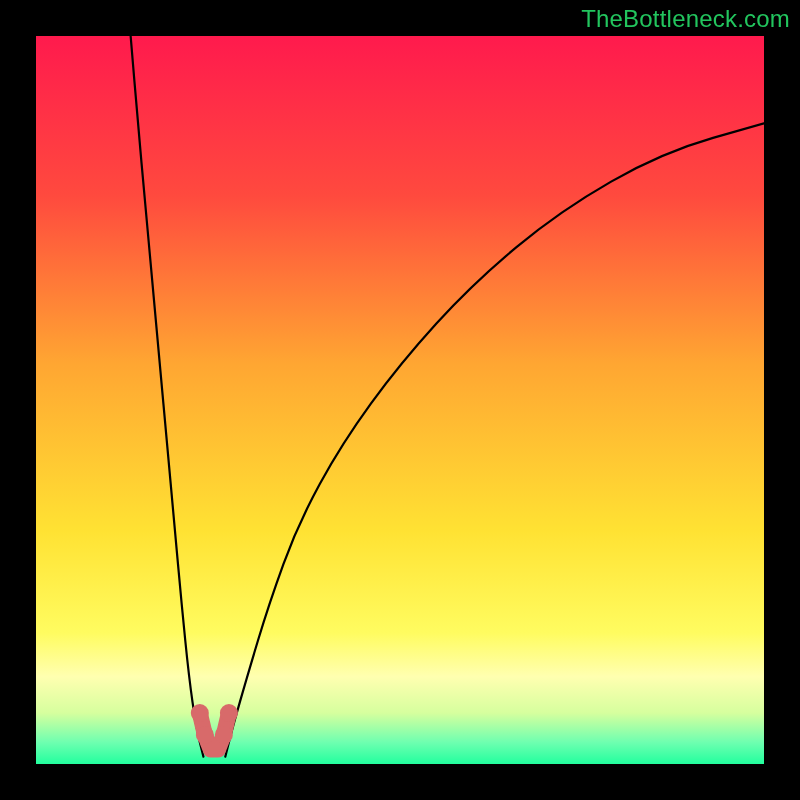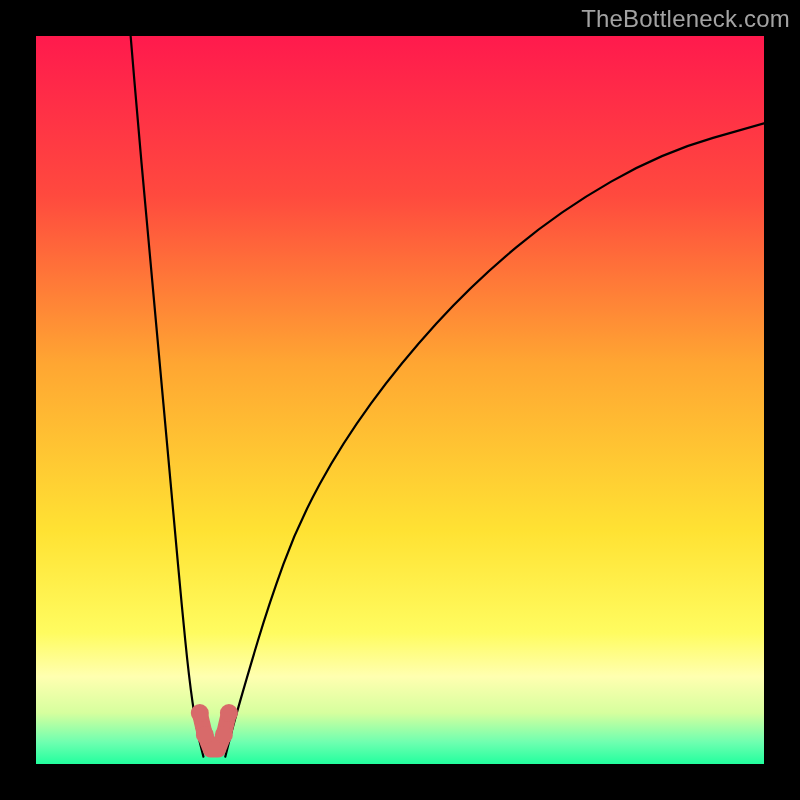--- a/index.html
+++ b/index.html
@@ -16,21 +16,21 @@
     left: 0;
     top: 0;
     width: 800px;
     height: 800px;
     background: #000;
   }
   .watermark {
     position: absolute;
     top: 5px;
     right: 10px;
-    color: #a3a3a3;
+    color: #22c55e;
     font-size: 24px;
     font-weight: 400;
     letter-spacing: 0.2px;
   }
   svg {
     position: absolute;
     left: 0;
     top: 0;
   }
 </style>

